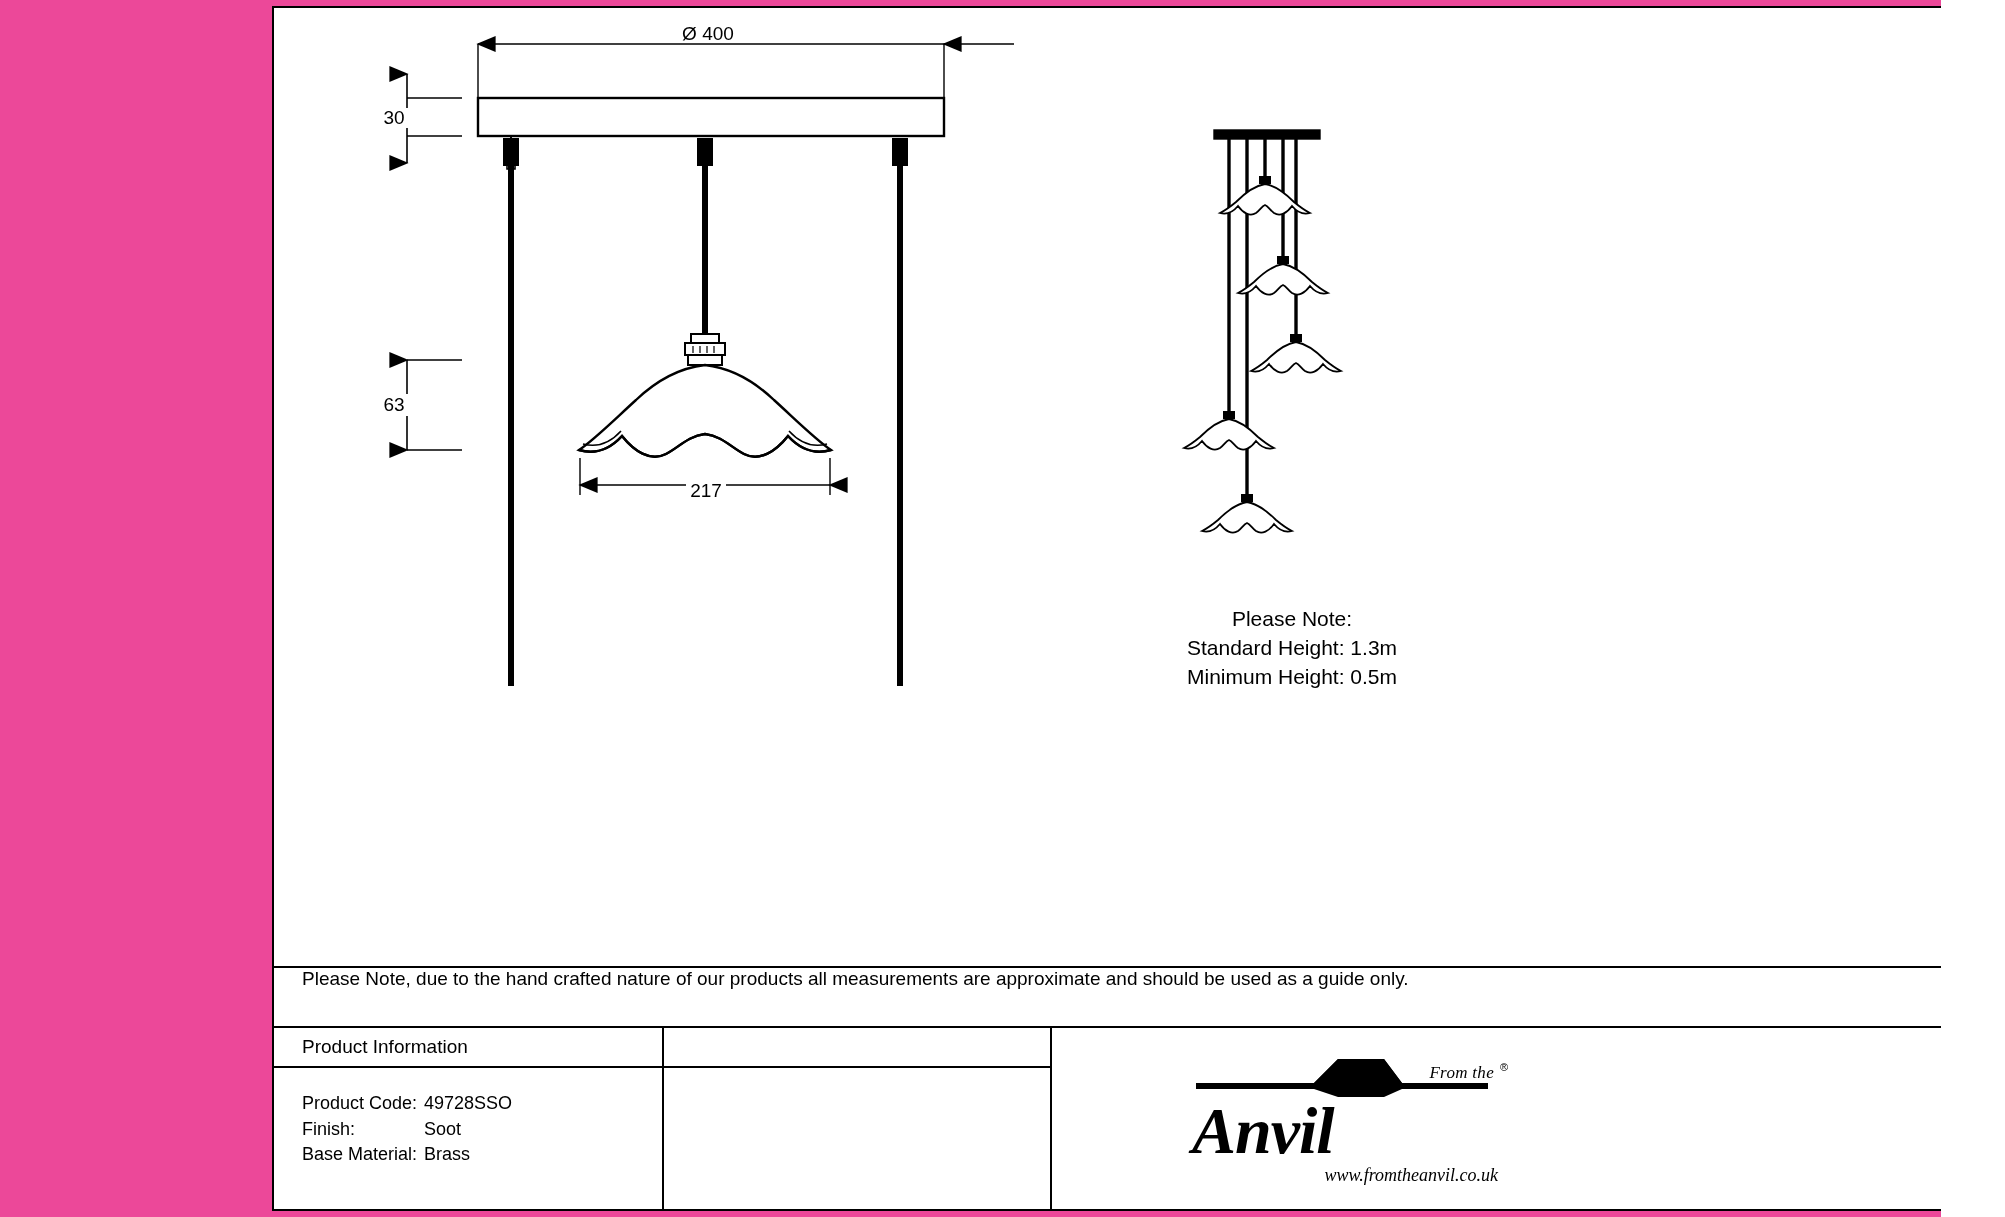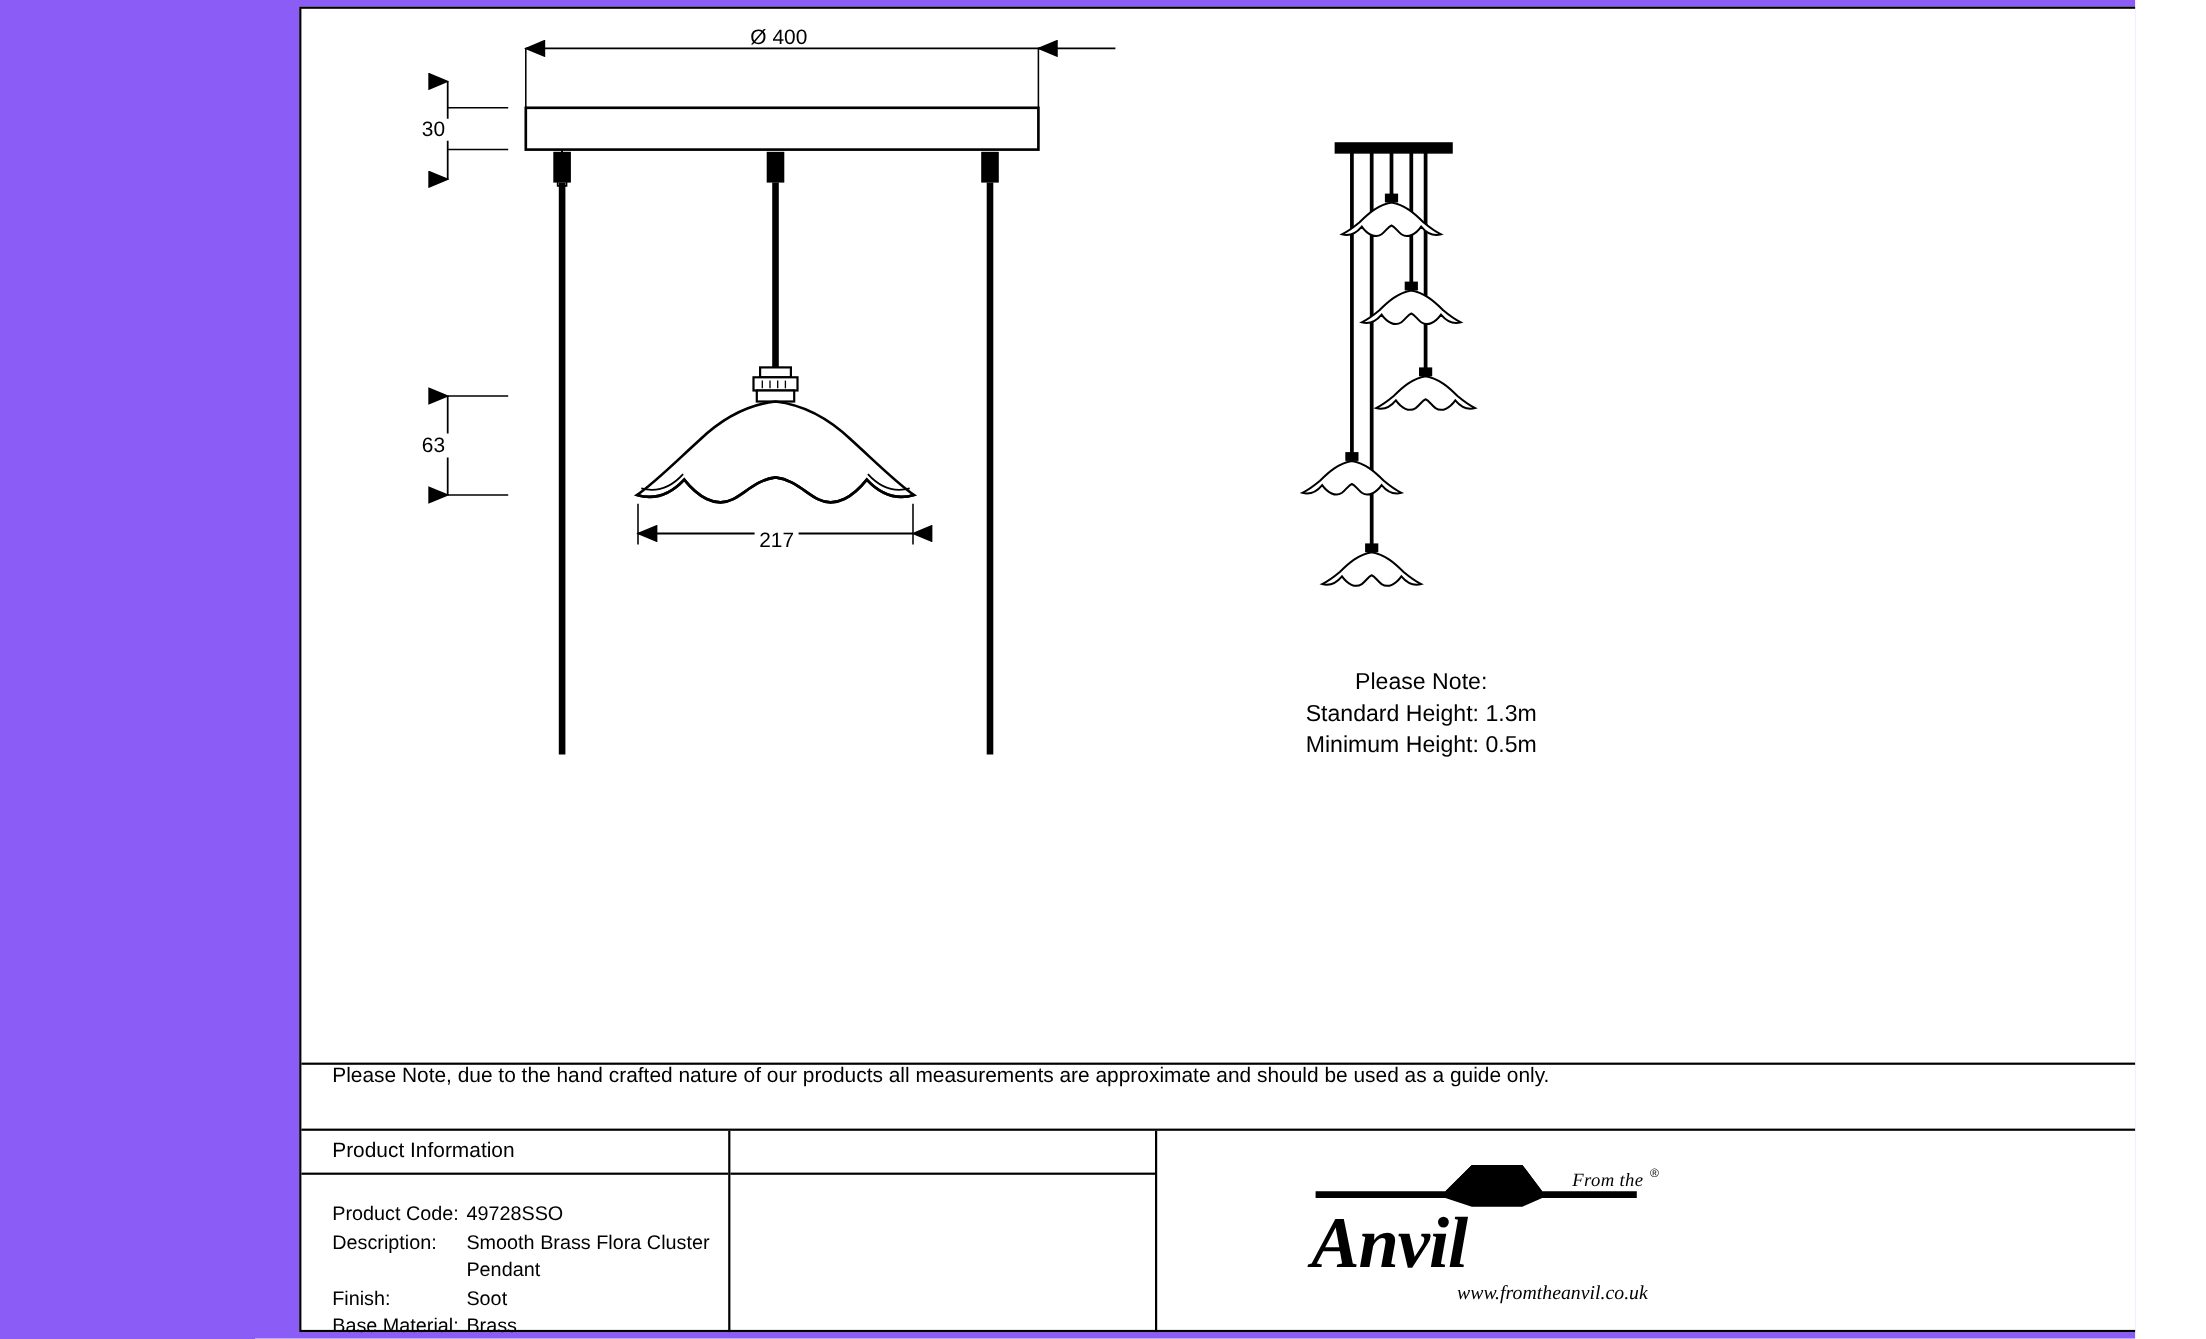--- a/index.html
+++ b/index.html
@@ -5,21 +5,21 @@
   * { box-sizing: border-box; }
   html, body {
     margin: 0; padding: 0;
     background: #ffffff;
     font-family: "Liberation Sans", sans-serif;
   }
   #sheet {
     position: relative;
     width: 1941px;
     height: 1217px;
-    background: #8b5cf6;
+    background: #ec4899;
     overflow: hidden;
   }
   
   #frame {
     position: absolute;
     left: 272px;
     top: 6px;
     width: 1722px;
     height: 1205px;
     border: 2px solid #000;
@@ -335,27 +335,20 @@
     <div id="tables">
 
       <div class="col" id="col-product">
         <div class="col-head">Product Information</div>
         <div class="col-body">
           <div class="spec-row">
             <div class="spec-label">Product Code:</div>
             <div class="spec-value">49728SSO</div>
           </div>
           <div class="spec-row">
-            <div class="spec-label">Description:</div>
-            <div class="spec-value">
-              <span class="cont">Smooth Brass Flora Cluster</span>
-              <span class="cont">Pendant</span>
-            </div>
-          </div>
-          <div class="spec-row">
             <div class="spec-label">Finish:</div>
             <div class="spec-value">Soot</div>
           </div>
           <div class="spec-row">
             <div class="spec-label">Base Material:</div>
             <div class="spec-value">Brass</div>
           </div>
         </div>
       </div>
 

